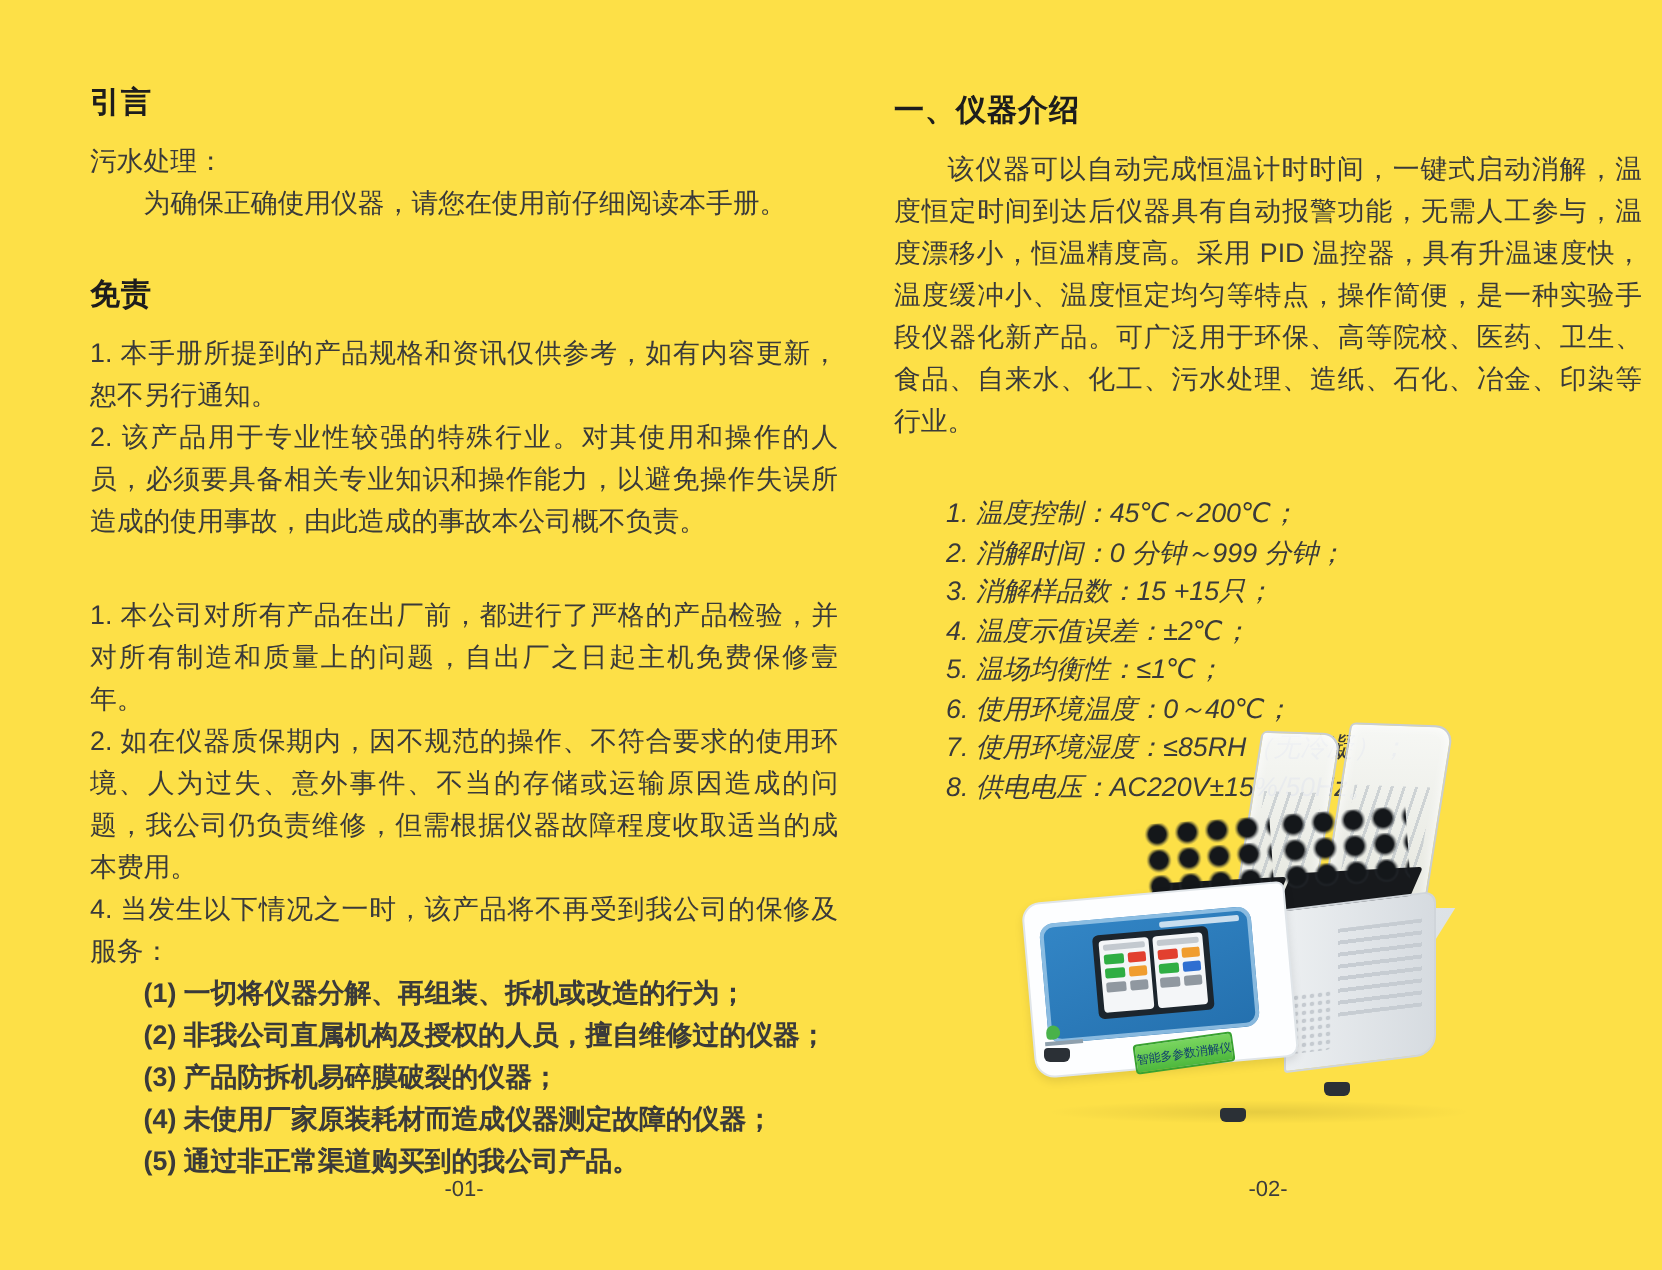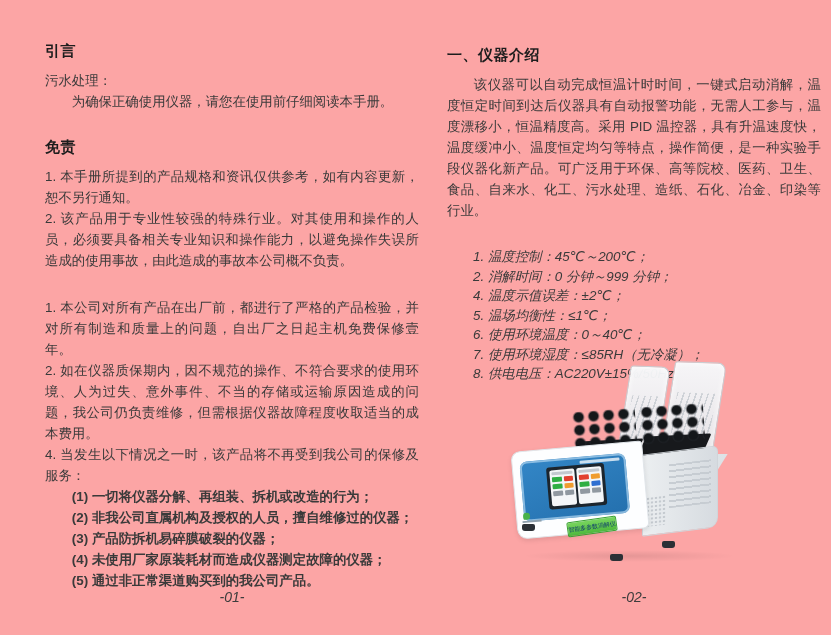--- a/index.html
+++ b/index.html
@@ -3,21 +3,21 @@
 <meta charset="utf-8">
 <style>
   * { box-sizing: border-box; }
   html, body {
     margin: 0; padding: 0;
     width: 831px; height: 635px;
     background: #ffffff;
     font-family: "Liberation Sans", "DejaVu Sans", sans-serif;
     overflow: hidden;
   }
-  .spread { position: relative; width: 831px; height: 635px; background: #fca5a5; }
+  .spread { position: relative; width: 831px; height: 635px; background: #fde047; }
 
   
   .page { position: absolute; top: 0; height: 635px; width: 374px; color: #363636; }
   #page1 { left: 45px; padding-top: 42px; }
   #page2 { left: 447px; padding-top: 46px; }
 
   .sec-heading {
     font-size: 15px; font-weight: 700; color: #1d1d1d;
     margin: 0 0 9px 0; letter-spacing: 0.5px;
   }
@@ -31,21 +31,21 @@
   #page1 .sec-warranty { margin-bottom: 0; }
 
   .param-item {
     margin: 0; padding-left: 26px;
     font-size: 13.4px; line-height: 19.5px; color: #3a3a3a; font-style: italic;
   }
   #page2 .sec-params { margin-top: 15px; }
 
   .pagenum {
     position: absolute; top: 589px; left: 0; width: 100%;
-    text-align: center; font-size: 14px; color: #3c3c3c; font-style: italic;
+    text-align: center; font-size: 11px; color: #3c3c3c;
   }
 
   
   .device { position: absolute; left: 512px; top: 358px; width: 260px; height: 210px; }
 
   .lid {
     position: absolute; z-index: 1;
     background: linear-gradient(180deg, rgba(246,248,250,0.97), rgba(228,232,236,0.92));
     border: 1px solid #c9ced3; border-radius: 3px 9px 3px 3px;
     box-shadow: inset 0 0 6px rgba(255,255,255,0.9);
@@ -197,20 +197,21 @@
   <div class="page" id="page2">
 
     <div class="sec">
       <h2 class="sec-heading">一、仪器介绍</h2>
       <p class="body indent2">该仪器可以自动完成恒温计时时间，一键式启动消解，温度恒定时间到达后仪器具有自动报警功能，无需人工参与，温度漂移小，恒温精度高。采用 PID 温控器，具有升温速度快，温度缓冲小、温度恒定均匀等特点，操作简便，是一种实验手段仪器化新产品。可广泛用于环保、高等院校、医药、卫生、食品、自来水、化工、污水处理、造纸、石化、冶金、印染等行业。</p>
     </div>
 
     <div class="sec sec-params">
       <p class="param-item">1. 温度控制：45℃～200℃；</p>
       <p class="param-item">2. 消解时间：0 分钟～999 分钟；</p>
+      <p class="param-item">3. 消解样品数：15 +15只；</p>
       <p class="param-item">4. 温度示值误差：±2℃；</p>
       <p class="param-item">5. 温场均衡性：≤1℃；</p>
       <p class="param-item">6. 使用环境温度：0～40℃；</p>
       <p class="param-item">7. 使用环境湿度：≤85RH（无冷凝）；</p>
       <p class="param-item">8. 供电电压：AC220V±15%/50Hz。</p>
     </div>
 
     <div class="pagenum">-02-</div>
   </div>
 

